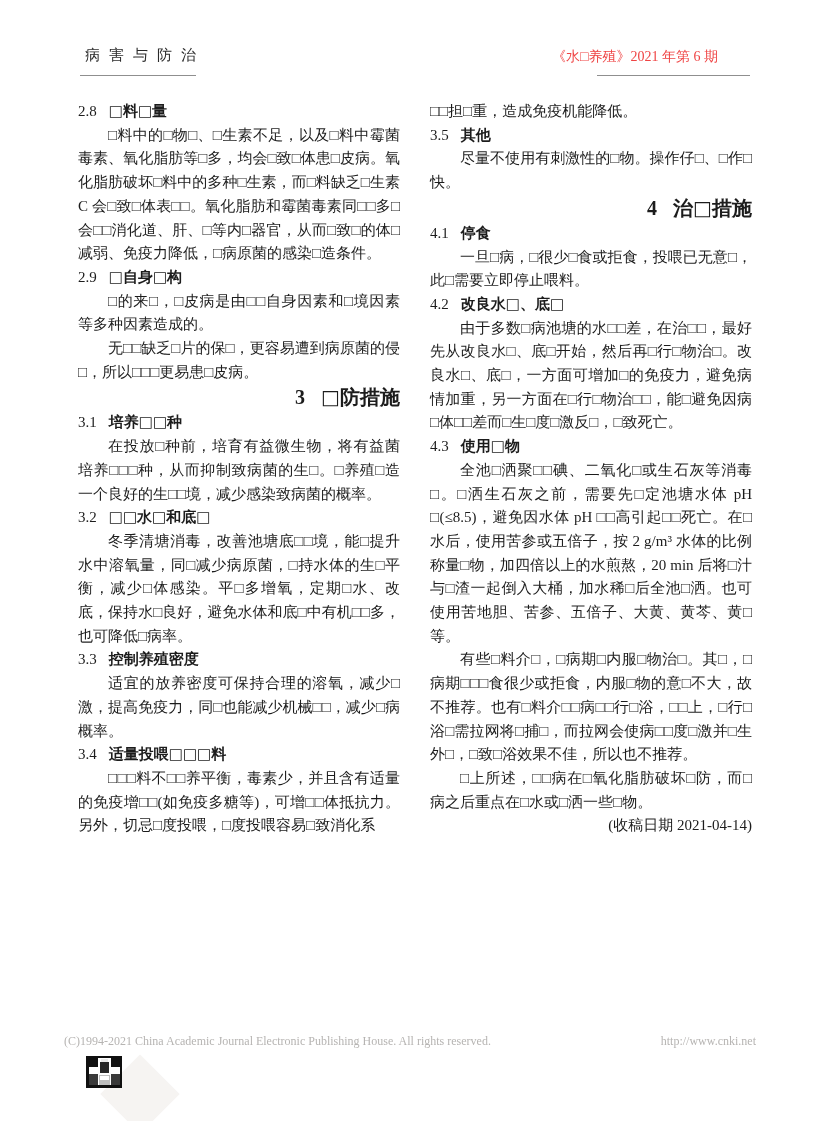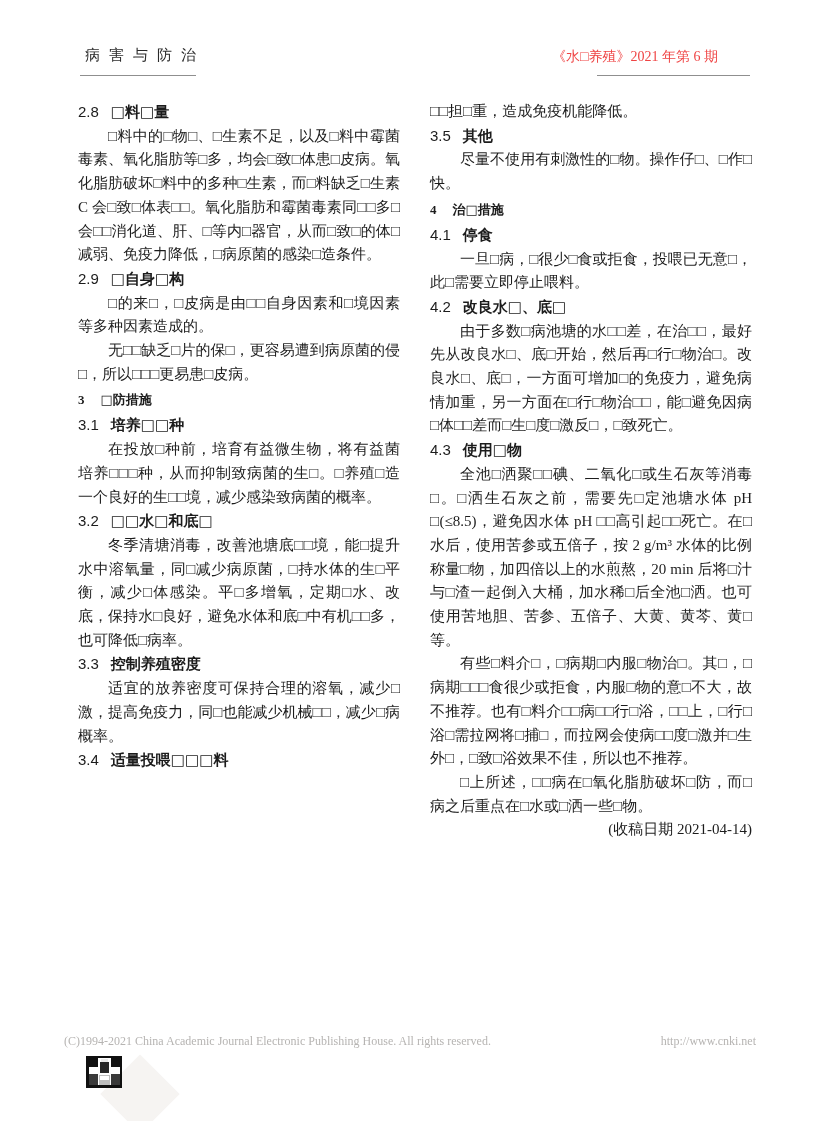--- a/index.html
+++ b/index.html
@@ -31,30 +31,30 @@
     position:absolute; top:100px; width:322px;
     font-size:15px; line-height:23.7px;
     text-align:justify;
   }
   .col-left  { left:78px; }
   .col-right { left:430px; }
 
   .blk { margin:0; }
   .h1 {
     font-family:"DejaVu Sans","Liberation Sans",sans-serif;
-    font-weight:bold; font-size:13px; line-height:27px;
-    text-align:left;
+    font-weight:bold; font-size:20px; line-height:27px;
+    text-align:right;
   }
   .h1 .num { font-family:"Liberation Serif","DejaVu Serif",serif; margin-right:16px; font-weight:bold; }
   .h2 {
     font-family:"DejaVu Sans","Liberation Sans",sans-serif;
     font-weight:bold; font-size:15px; line-height:23.7px;
     text-align:left;
   }
-  .h2 .num { font-family:Liberation Sans, sans-serif; font-weight:normal; margin-right:12px; }
+  .h2 .num { font-family:Liberation Serif, serif; font-weight:normal; margin-right:12px; }
   .para { text-indent:2em; }
   .cont { text-indent:0; }
   .date { text-align:right; text-indent:0; }
 
   
   .footer {
     position:absolute; left:64px; top:1034px; width:692px;
     display:flex; justify-content:space-between;
     font-size:12px; color:#b6b4b2;
     font-family:"Liberation Serif","DejaVu Serif",serif;
@@ -86,20 +86,21 @@
       <p class="blk para">□的来□，□皮病是由□□自身因素和□境因素等多种因素造成的。</p>
       <p class="blk para">无□□缺乏□片的保□，更容易遭到病原菌的侵□，所以□□□更易患□皮病。</p>
       <div class="blk h1"><span class="num">3</span><span class="ttl">□防措施</span></div>
       <div class="blk h2"><span class="num">3.1</span><span class="ttl">培养□□种</span></div>
       <p class="blk para">在投放□种前，培育有益微生物，将有益菌培养□□□种，从而抑制致病菌的生□。□养殖□造一个良好的生□□境，减少感染致病菌的概率。</p>
       <div class="blk h2"><span class="num">3.2</span><span class="ttl">□□水□和底□</span></div>
       <p class="blk para">冬季清塘消毒，改善池塘底□□境，能□提升水中溶氧量，同□减少病原菌，□持水体的生□平衡，减少□体感染。平□多增氧，定期□水、改底，保持水□良好，避免水体和底□中有机□□多，也可降低□病率。</p>
       <div class="blk h2"><span class="num">3.3</span><span class="ttl">控制养殖密度</span></div>
       <p class="blk para">适宜的放养密度可保持合理的溶氧，减少□激，提高免疫力，同□也能减少机械□□，减少□病概率。</p>
       <div class="blk h2"><span class="num">3.4</span><span class="ttl">适量投喂□□□料</span></div>
+      <p class="blk para">□□□料不□□养平衡，毒素少，并且含有适量的免疫增□□(如免疫多糖等)，可增□□体抵抗力。另外，切忌□度投喂，□度投喂容易□致消化系</p>
     </div>
   <div class="col col-right" id="col-right">
       <p class="blk para cont">□□担□重，造成免疫机能降低。</p>
       <div class="blk h2"><span class="num">3.5</span><span class="ttl">其他</span></div>
       <p class="blk para">尽量不使用有刺激性的□物。操作仔□、□作□快。</p>
       <div class="blk h1"><span class="num">4</span><span class="ttl">治□措施</span></div>
       <div class="blk h2"><span class="num">4.1</span><span class="ttl">停食</span></div>
       <p class="blk para">一旦□病，□很少□食或拒食，投喂已无意□，此□需要立即停止喂料。</p>
       <div class="blk h2"><span class="num">4.2</span><span class="ttl">改良水□、底□</span></div>
       <p class="blk para">由于多数□病池塘的水□□差，在治□□，最好先从改良水□、底□开始，然后再□行□物治□。改良水□、底□，一方面可增加□的免疫力，避免病情加重，另一方面在□行□物治□□，能□避免因病□体□□差而□生□度□激反□，□致死亡。</p>

